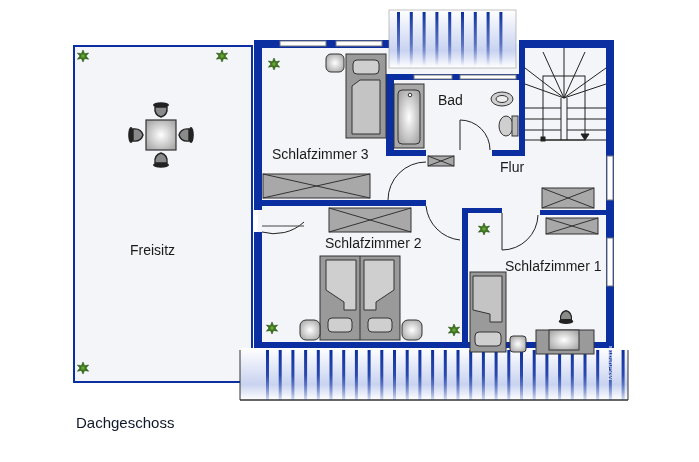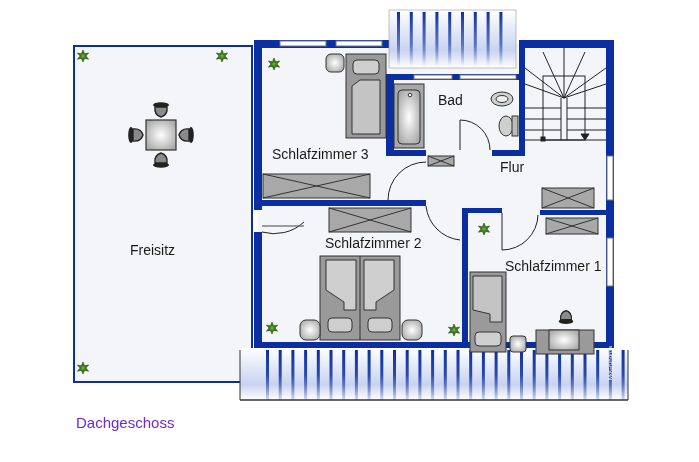--- a/index.html
+++ b/index.html
@@ -1,19 +1,19 @@
 <!DOCTYPE html>
 <html><head>
 <meta charset="utf-8">
 <style>
   html, body { margin: 0; padding: 0; background: #ffffff; }
   body { width: 699px; height: 462px; position: relative; overflow: hidden; font-family: "Liberation Sans", sans-serif; }
   #plan { position: absolute; left: 0; top: 0; }
   .lbl { font-family: "Liberation Sans", sans-serif; font-size: 14px; fill: #1a1a1a; }
-  .caption { position: absolute; left: 76px; top: 414px; font-size: 15px; color: #6d28d9; }
+  .caption { position: absolute; left: 76px; top: 414px; font-size: 15px; color: #0f172a; }
   .wm { font-family: "Liberation Sans", sans-serif; font-size: 6px; fill: #ffffff; }
 </style>
 </head>
 <body>
 
 <svg id="plan" width="699" height="462" viewBox="0 0 699 462">
   <defs>
     <linearGradient id="railV" x1="0" y1="0" x2="0" y2="1">
       <stop offset="0" stop-color="#ffffff"></stop>
       <stop offset="0.7" stop-color="#c9d3f0"></stop>

